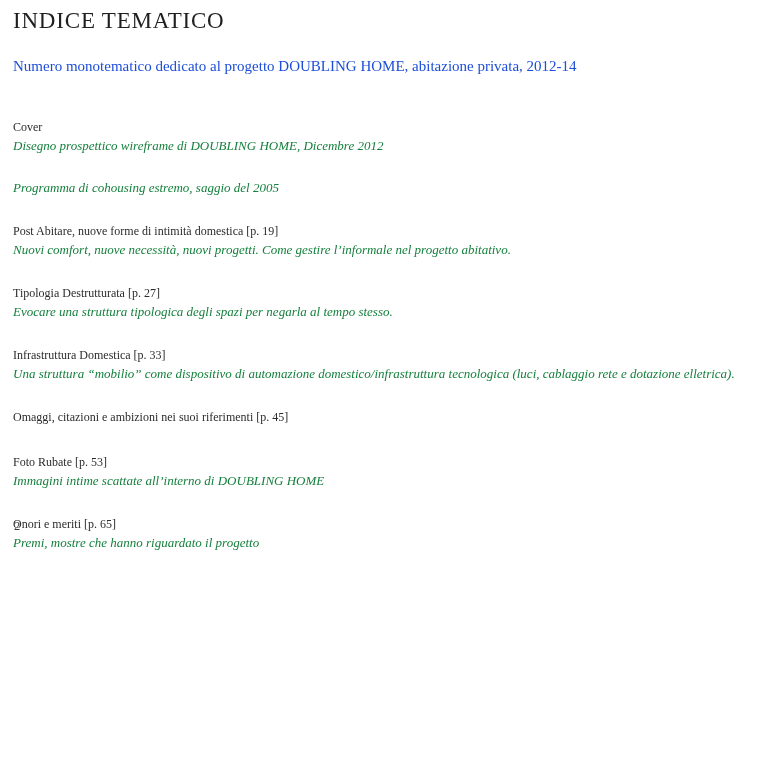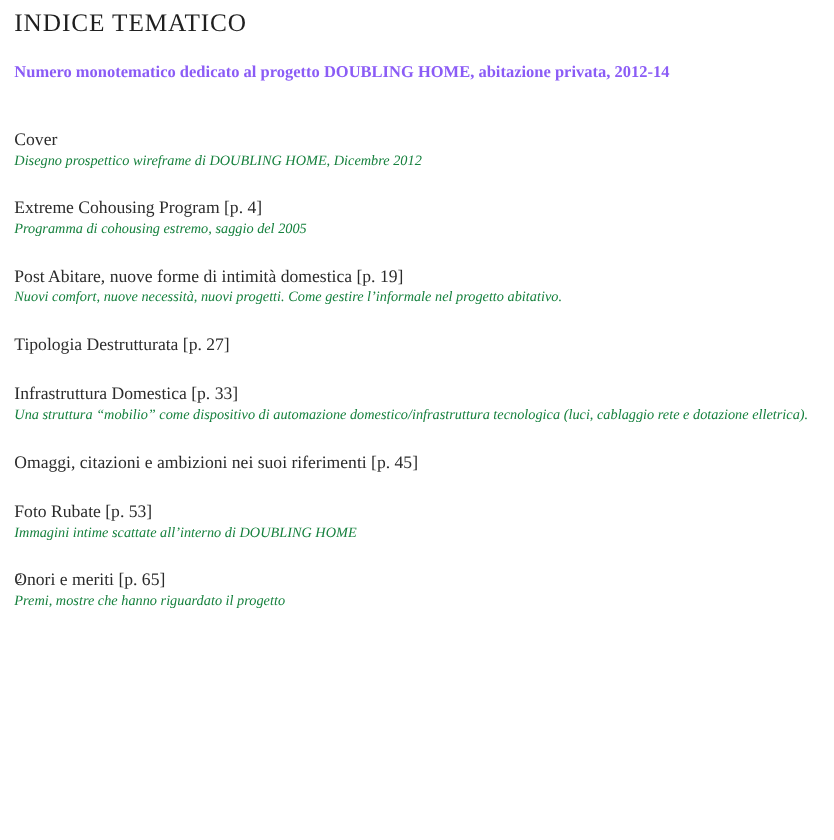--- a/index.html
+++ b/index.html
@@ -27,33 +27,32 @@
     font-size: 23px;
     font-weight: 400;
     letter-spacing: 0.8px;
     color: #1f1f1f;
     line-height: 1.1;
   }
   .page-subtitle {
     margin: 0;
     margin-top: 24px;
     font-size: 15px;
-    color: #8b5cf6;
+    color: #1d4ed8;
     line-height: 1.25;
-    font-weight: bold;
   }
   .entries {
     margin-top: 42px;
   }
   .entry {
     margin-bottom: 26px;
   }
   .entry-title {
     margin: 0;
-    font-size: 16px;
+    font-size: 12px;
     font-weight: 400;
     color: #2b2b2b;
     line-height: 19px;
   }
   .entry-desc {
     margin: 0;
     margin-top: 1px;
     font-size: 13px;
     font-style: italic;
     color: #15803d;
@@ -76,31 +75,31 @@
 
   <p class="page-subtitle">Numero monotematico dedicato al progetto DOUBLING HOME, abitazione privata, 2012-14</p>
 
   <div class="entries">
     <div class="entry">
       <h2 class="entry-title">Cover</h2>
       <p class="entry-desc">Disegno prospettico wireframe di DOUBLING HOME, Dicembre 2012</p>
     </div>
 
     <div class="entry">
-      <h2 class="entry-title">Extreme Cohousing Program [p. 4]</h2>
       <p class="entry-desc">Programma di cohousing estremo, saggio del 2005</p>
     </div>
 
     <div class="entry">
       <h2 class="entry-title">Post Abitare, nuove forme di intimità domestica [p. 19]</h2>
       <p class="entry-desc">Nuovi comfort, nuove necessità, nuovi progetti. Come gestire l’informale nel progetto abitativo.</p>
     </div>
 
     <div class="entry">
       <h2 class="entry-title">Tipologia Destrutturata [p. 27]</h2>
+      <p class="entry-desc">Evocare una struttura tipologica degli spazi per negarla al tempo stesso.</p>
     </div>
 
     <div class="entry">
       <h2 class="entry-title">Infrastruttura Domestica [p. 33]</h2>
       <p class="entry-desc">Una struttura “mobilio” come dispositivo di automazione domestico/infrastruttura tecnologica (luci, cablaggio rete e dotazione elletrica).</p>
     </div>
 
     <div class="entry">
       <h2 class="entry-title">Omaggi, citazioni e ambizioni nei suoi riferimenti [p. 45]</h2>
     </div>

